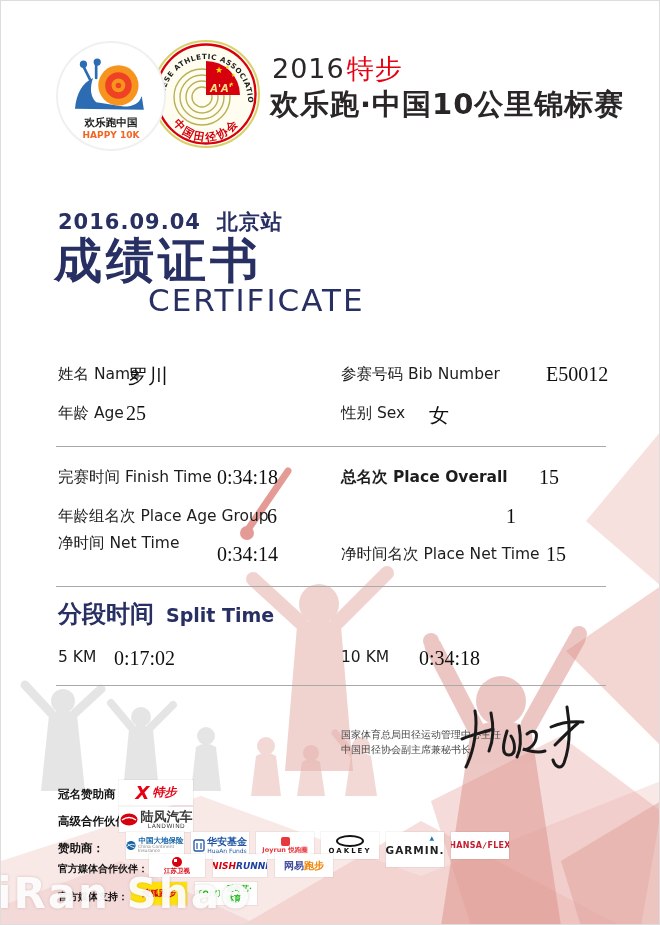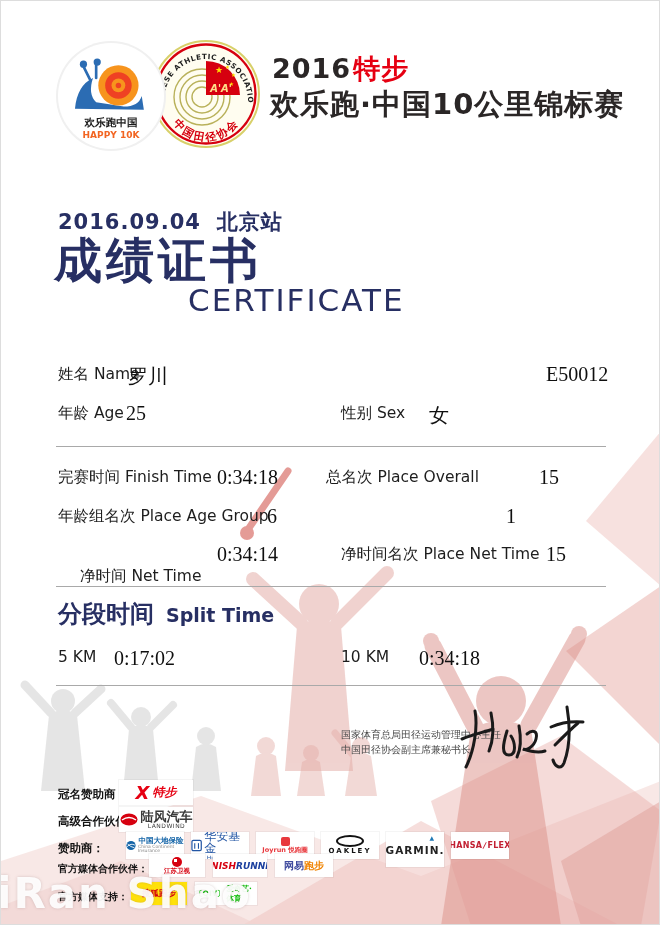--- a/index.html
+++ b/index.html
@@ -5,21 +5,21 @@
   html,body{margin:0;padding:0;background:#e9e9e9;}
   .page{position:relative;width:660px;height:925px;margin:0 auto;background:#ffffff;overflow:hidden;
         font-family:"DejaVu Sans","Liberation Sans",sans-serif;border:1px solid #ddd;box-sizing:border-box;}
   .abs{position:absolute;}
   svg{display:block;}
   
   .navy{color:#272f63;}
   .lbl{font-size:15.5px;color:#1d1d1d;white-space:nowrap;}
   .val{font-family:"Liberation Serif","DejaVu Serif",serif;font-size:20px;color:#0f0f0f;white-space:nowrap;}
   .hr{position:absolute;left:55px;width:550px;height:1px;background:#a9a9a9;}
-  .title-line1{font-size:27px;font-weight:700;color:#2a2626;letter-spacing:1px;white-space:nowrap;}
+  .title-line1{font-size:27px;font-weight:400;color:#2a2626;letter-spacing:1px;white-space:nowrap;}
   .title-line1 .brand{color:#e60012;margin-left:2px;}
   .title-line2{font-size:29px;font-weight:800;color:#2a2626;letter-spacing:1px;white-space:nowrap;}
   .date-line{font-size:21px;font-weight:700;letter-spacing:1px;white-space:nowrap;}
   .date-line .venue{margin-left:16px;}
   .cert-cn{font-size:48px;font-weight:800;letter-spacing:4px;white-space:nowrap;}
   .cert-en{font-size:31px;font-weight:500;letter-spacing:2px;white-space:nowrap;}
   .split-cn{font-size:24px;font-weight:800;white-space:nowrap;}
   .split-en{font-size:19px;font-weight:600;margin-left:12px;}
   .sig-text{font-size:10px;line-height:14.5px;color:#4a4a4a;white-space:nowrap;}
   
@@ -27,21 +27,21 @@
   .sp-label.small{font-size:10px;}
   .tile{position:absolute;background:#fff;display:flex;align-items:center;justify-content:center;
         box-shadow:0 0 0 1px rgba(0,0,0,0.04);overflow:hidden;}
   .col{display:flex;flex-direction:column;align-items:center;justify-content:center;line-height:1.05;}
   .xtep-x{color:#e60012;font-weight:800;font-style:italic;font-size:18px;}
   .xtep-t{color:#e60012;font-weight:700;font-style:italic;font-size:12px;margin-left:3px;}
   .lw-cn{font-size:13px;font-weight:700;color:#3a3a3a;}
   .lw-en{font-size:6px;color:#3a3a3a;letter-spacing:.5px;}
   .dadi-cn{font-size:7.5px;font-weight:700;color:#1565a8;}
   .dadi-en{font-size:4.5px;color:#888;}
-  .huaan-cn{font-size:12px;font-weight:400;color:#2255a4;}
+  .huaan-cn{font-size:10px;font-weight:700;color:#2255a4;}
   .huaan-en{font-size:6px;color:#2255a4;}
   .joyrun-ic{width:9px;height:9px;border-radius:2px;background:#e8383d;margin-bottom:1px;}
   .joyrun-t{font-size:6.5px;font-weight:700;color:#e8383d;}
   .oak-o{width:24px;height:8px;border:2.5px solid #111;border-radius:50%;margin-bottom:1px;}
   .oak-t{font-size:7px;font-weight:700;letter-spacing:2px;color:#111;}
   .garmin-t{font-size:10.5px;font-weight:700;letter-spacing:1px;color:#222;}
   .garmin-tri{position:absolute;top:2px;right:10px;font-size:6px;color:#1d78b5;}
   .hansa{font-size:8px;font-weight:800;color:#c22032;letter-spacing:.3px;}
   .hansa .slash{font-style:italic;padding:0 1px;}
   .jstv-ic{width:10px;height:10px;border-radius:50%;background:radial-gradient(circle at 35% 35%,#fff 0 18%,#d6000f 19%);margin-bottom:1px;}
@@ -166,42 +166,43 @@
 
   <div class="abs title-line1" style="left:271px;top:50px;z-index:2;">
     <span>2016</span><span class="brand">特步</span>
   </div>
   <div class="abs title-line2" style="left:269px;top:84px;z-index:2;">欢乐跑·中国10公里锦标赛</div>
 
   <div class="abs date-line navy" style="left:57px;top:207px;z-index:2;">
     <span>2016.09.04</span><span class="venue">北京站</span>
   </div>
   <div class="abs cert-cn navy" style="left:53px;top:228px;z-index:2;">成绩证书</div>
-  <div class="abs cert-en navy" style="left:147px;top:281px;z-index:2;margin-left:40px;">CERTIFICATE</div>
+  <div class="abs cert-en navy" style="left:147px;top:281px;z-index:2;">CERTIFICATE</div>
 
   <div class="abs lbl" style="left:57px;top:363px;z-index:2;">姓名 Name</div>
   <div class="abs val" style="left:127px;top:362px;z-index:2;">罗川</div>
+  <div class="abs lbl" style="left:340px;top:363px;z-index:2;">参赛号码 Bib Number</div>
   <div class="abs val" style="left:545px;top:362px;z-index:2;">E50012</div>
   <div class="abs lbl" style="left:57px;top:402px;z-index:2;">年龄 Age</div>
   <div class="abs val" style="left:125px;top:401px;z-index:2;">25</div>
   <div class="abs lbl" style="left:340px;top:402px;z-index:2;">性别 Sex</div>
   <div class="abs val" style="left:428px;top:401px;z-index:2;">女</div>
 
   <div class="hr" style="top:445px;z-index:2;"></div>
 
   <div class="abs lbl" style="left:57px;top:466px;z-index:2;">完赛时间 Finish Time</div>
   <div class="abs val" style="left:216px;top:465px;z-index:2;">0:34:18</div>
-  <div class="abs lbl" style="left:325px;top:466px;z-index:2;">总名次 Place Overall</div>
+  <div class="abs lbl" style="left:340px;top:466px;z-index:2;font-weight:bold;">总名次 Place Overall</div>
   <div class="abs val" style="left:538px;top:465px;z-index:2;">15</div>
 
   <div class="abs lbl" style="left:57px;top:505px;z-index:2;">年龄组名次 Place Age Group</div>
   <div class="abs val" style="left:266px;top:504px;z-index:2;">6</div>
   <div class="abs val" style="left:505px;top:504px;z-index:2;">1</div>
 
-  <div class="abs lbl" style="left:57px;top:565px;z-index:2;margin-left:22px;">净时间 Net Time</div>
+  <div class="abs lbl" style="left:57px;top:532px;z-index:2;">净时间 Net Time</div>
   <div class="abs val" style="left:216px;top:542px;z-index:2;">0:34:14</div>
   <div class="abs lbl" style="left:340px;top:543px;z-index:2;">净时间名次 Place Net Time</div>
   <div class="abs val" style="left:545px;top:542px;z-index:2;">15</div>
 
   <div class="hr" style="top:585px;z-index:2;"></div>
 
   <div class="abs navy" style="left:57px;top:597px;z-index:2;">
     <span class="split-cn">分段时间</span><span class="split-en">Split Time</span>
   </div>
   <div class="abs lbl" style="left:57px;top:647px;z-index:2;">5 KM</div>

